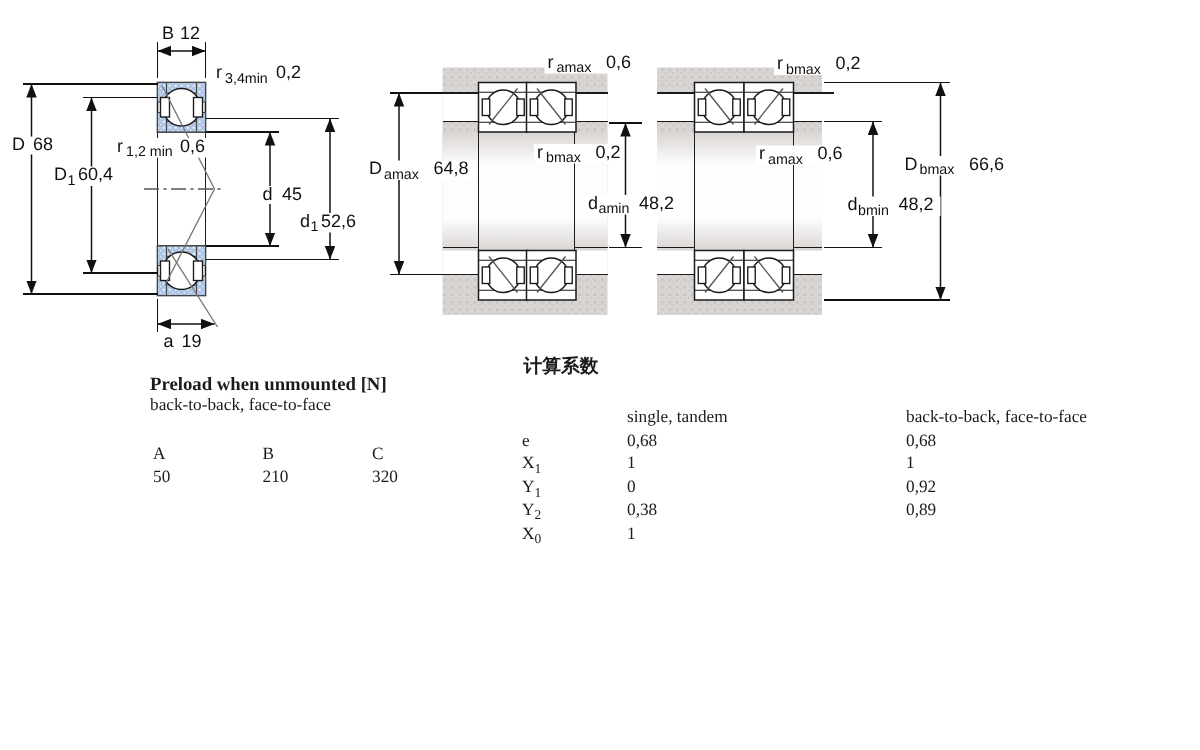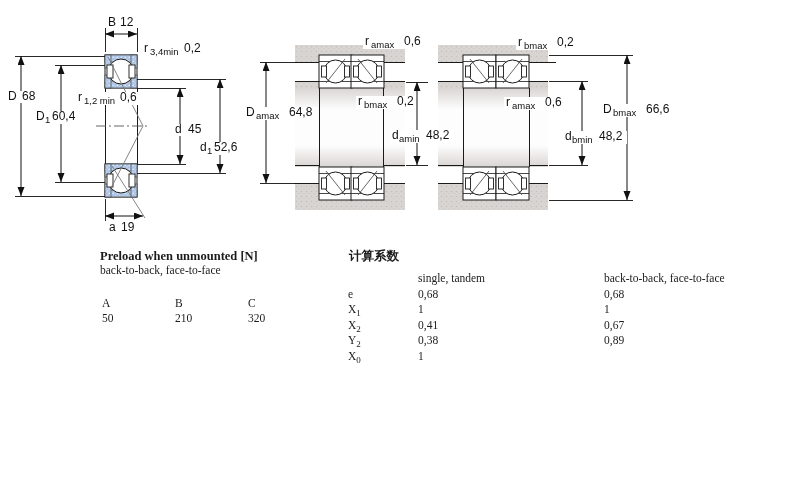--- a/index.html
+++ b/index.html
@@ -270,39 +270,39 @@
     <span>B</span>
     <span>C</span>
   </div>
   <div class="pgrid">
     <span>50</span>
     <span>210</span>
     <span>320</span>
   </div>
 </div>
 
-<div class="abs bold t12" style="left:349px;top:250px;">计算系数</div>
+<div class="abs bold t12" style="left:349px;top:238px;">计算系数</div>
 <div class="abs fhead" style="left:418px;top:272px;">single, tandem</div>
 <div class="abs fhead" style="left:604px;top:272px;">back-to-back, face-to-face</div>
 
 <div class="abs frows" style="left:348px;top:288px;">
   <div class="frow">
     <span><span>e</span><sub></sub></span>
     <span>0,68</span>
     <span>0,68</span>
   </div>
   <div class="frow">
     <span><span>X</span><sub>1</sub></span>
     <span>1</span>
     <span>1</span>
   </div>
   <div class="frow">
-    <span><span>X</span><sub>2</sub></span>
-    <span>0,41</span>
-    <span>0,67</span>
+    <span><span>Y</span><sub>1</sub></span>
+    <span>0</span>
+    <span>0,92</span>
   </div>
   <div class="frow">
     <span><span>Y</span><sub>2</sub></span>
     <span>0,38</span>
     <span>0,89</span>
   </div>
   <div class="frow">
     <span><span>X</span><sub>0</sub></span>
     <span>1</span>
   </div>

